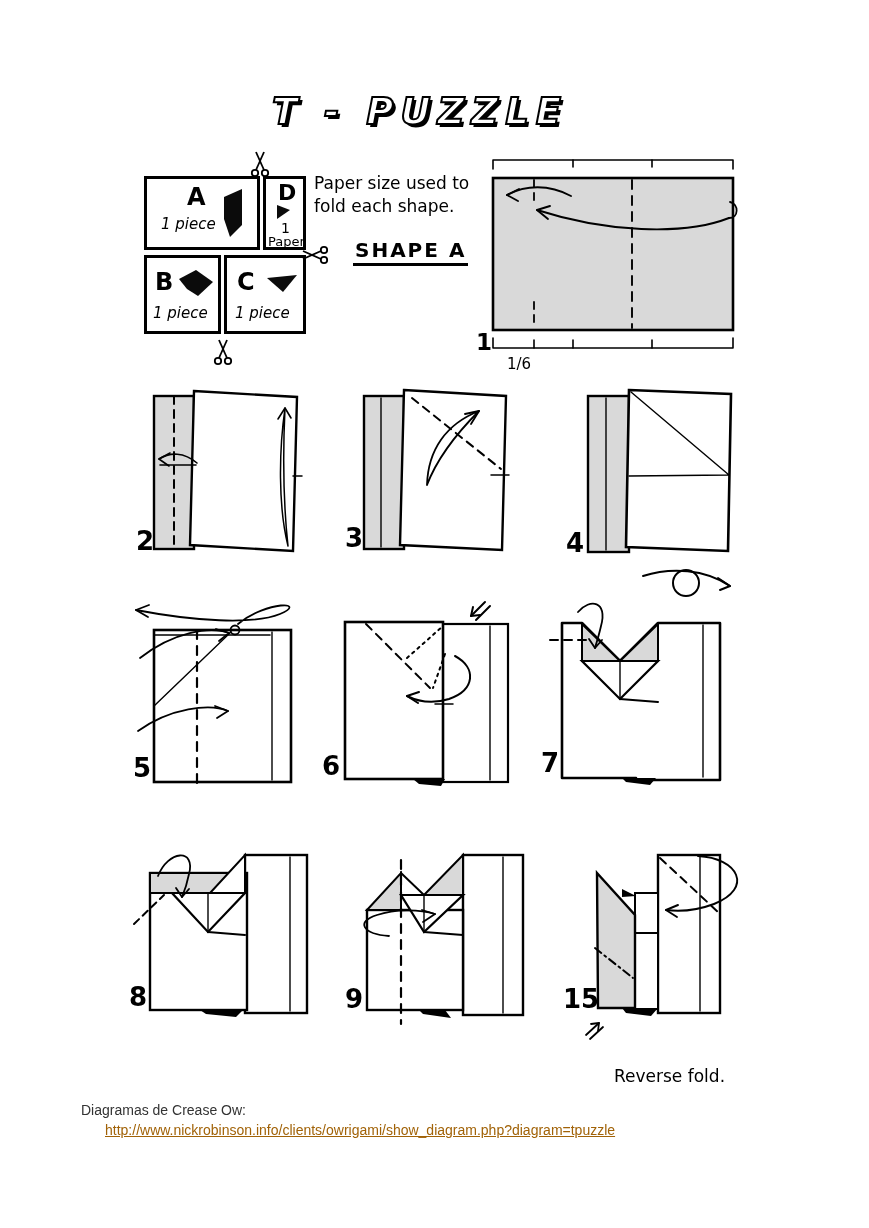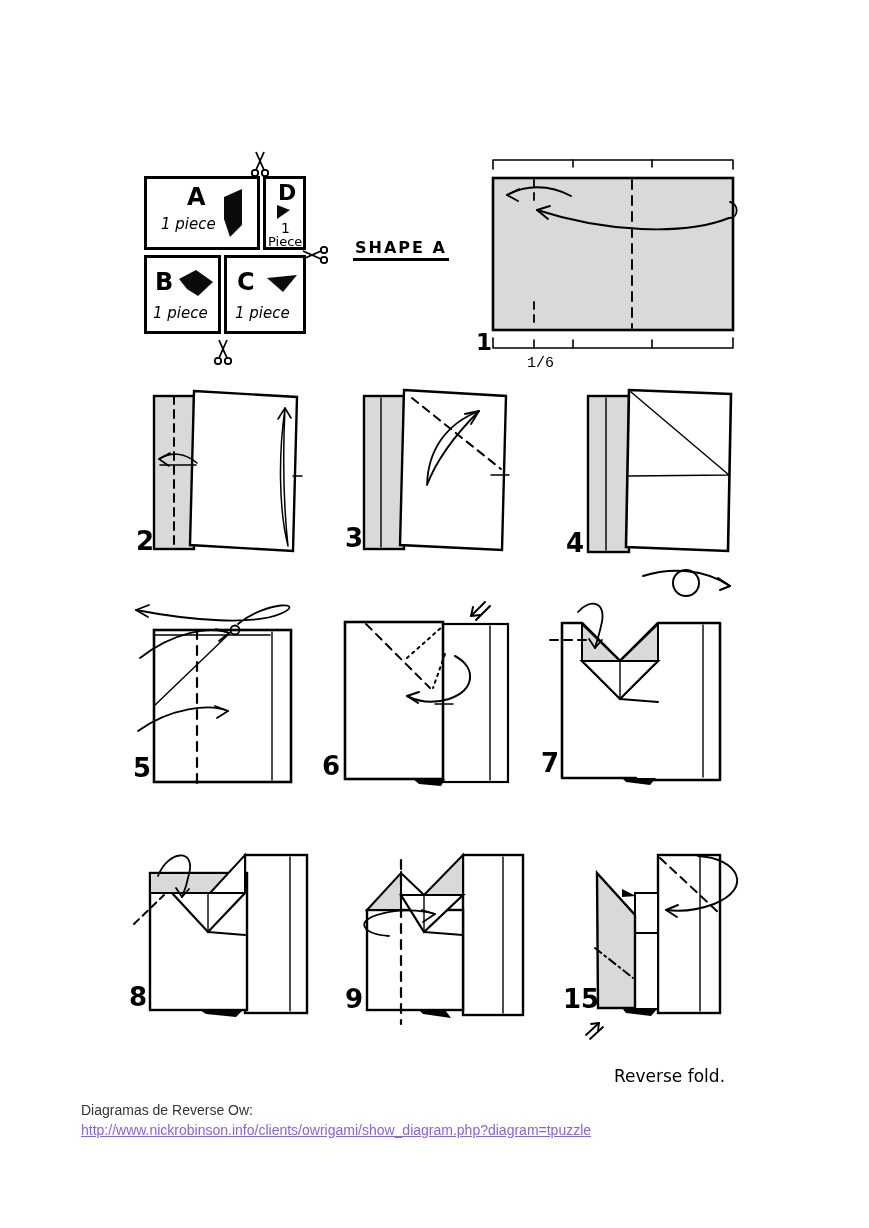--- a/index.html
+++ b/index.html
@@ -12,56 +12,57 @@
          white-space:nowrap;}
   
   .pbox{position:absolute;border:3px solid #000;background:#fff;box-sizing:border-box;}
   .pletter{position:absolute;font-weight:bold;font-size:24px;line-height:1;}
   .pcount{position:absolute;font-size:15px;line-height:1;font-style:italic;}
   .pcount-sm{position:absolute;font-size:13px;line-height:1;}
   .pglyph{position:absolute;}
   
   .handtext{font-size:17px;line-height:23px;}
   .instr{font-size:16px;line-height:22px;}
-  .shape-head{font-size:16px;font-weight:bold;letter-spacing:2px;
+  .shape-head{font-size:20px;font-weight:bold;letter-spacing:2px;
               border-bottom:3px solid #000;padding:0 2px 1px 2px;}
   .stepnum{font-size:26px;font-weight:bold;line-height:1;}
   .smalllabel{font-size:15px;}
   .caption{font-size:17px;}
   
   svg.diagram{overflow:visible;}
   svg.diagram path,svg.diagram line,svg.diagram circle{fill:none;stroke:#000;stroke-linecap:round;stroke-linejoin:round;}
   .scissors svg circle,.scissors svg line{fill:none;stroke:#000;stroke-width:1.8;}
   
   .credit{font-family:"Liberation Sans",sans-serif;font-size:14px;color:#333;}
-  .weblink{font-family:"Liberation Sans",sans-serif;font-size:14px;color:#8b5cf6;text-decoration:underline;}
+  .weblink{font-family:"Liberation Sans",sans-serif;font-size:14px;color:#a16207;text-decoration:underline;margin-left:24px;}
 </style>
 </head>
 <body>
 
 <div id="page">
 
+  <div class="abs title" style="left:250px;top:90px;width:340px;text-align:center;">T - PUZZLE</div>
 
   <div class="abs" style="left:144px;top:176px;width:162px;height:158px;">
 
     <div class="pbox" style="left:0px;top:0px;width:116px;height:74px;">
       <div class="pletter" style="left:40px;top:6px;">A</div>
       <div class="pcount" style="left:14px;top:38px;">1 piece</div>
       <svg class="pglyph" style="right:14px;top:10px;" width="20" height="50" viewBox="0 0 20 50">
         <polygon points="19,0 19,36 7,48 1,30 1,8" fill="#0b0b0b"></polygon>
       </svg>
     </div>
 
     <div class="pbox" style="left:119px;top:0px;width:43px;height:74px;">
       <div class="pletter" style="left:12px;top:3px;font-size:22px;">D</div>
       <svg class="pglyph" style="left:11px;top:26px;" width="14" height="15" viewBox="0 0 14 15">
         <polygon points="0,0 13,5 0,14" fill="#0b0b0b"></polygon>
       </svg>
       <div class="pcount-sm" style="left:15px;top:42px;font-size:14px;">1</div>
-      <div class="pcount-sm" style="left:2px;top:56px;">Piece</div>
+      <div class="pcount-sm" style="left:2px;top:56px;">Paper</div>
     </div>
 
     <div class="pbox" style="left:0px;top:79px;width:77px;height:79px;">
       <div class="pletter" style="left:8px;top:12px;">B</div>
       <svg class="pglyph" style="left:32px;top:12px;" width="36" height="28" viewBox="0 0 36 28">
         <polygon points="0,9 17,0 34,12 19,26 8,19" fill="#0b0b0b"></polygon>
       </svg>
       <div class="pcount" style="left:6px;top:48px;">1 piece</div>
     </div>
 
@@ -92,40 +93,44 @@
   </div>
   <div class="abs scissors" style="left:210px;top:336px;">
     <svg width="26" height="30" viewBox="0 0 26 30">
       <circle cx="8" cy="25" r="3.2"></circle>
         <circle cx="18" cy="25" r="3.2"></circle>
       <line x1="9" y1="22" x2="17" y2="4"></line>
         <line x1="17" y1="22" x2="9" y2="4"></line>
     </svg>
   </div>
 
+  <div class="abs handtext" style="left:314px;top:172px;">
+    <div>Paper size used to</div>
+    <div>fold each shape.</div>
+  </div>
   <div class="abs" style="left:353px;top:238px;">
     <span class="shape-head">SHAPE A</span>
   </div>
 
   <svg class="abs diagram" style="left:487px;top:152px;" width="252" height="230" viewBox="0 0 252 230">
     <path d="M 6,17 L 6,8 L 246,8 L 246,17" stroke-width="1.6"></path>
     <path d="M 86,8 L 86,15 M 165,8 L 165,15" stroke-width="1.6"></path>
     <rect x="6" y="26" width="240" height="152" fill="#d9d9d9" stroke="#000" stroke-width="2.6"></rect>
     <path d="M 47,28 L 47,50 M 47,150 L 47,176" stroke-width="1.8" stroke-dasharray="7 6"></path>
     <path d="M 145,28 L 145,176" stroke-width="1.9" stroke-dasharray="9 7"></path>
     <path d="M 84,44 C 62,32 38,33 20,43" stroke-width="1.8"></path>
     <path d="M 20,43 L 32,37 M 20,43 L 31,49" stroke-width="1.8"></path>
     <path d="M 243,50 C 252,52 252,66 242,66" stroke-width="1.8"></path>
     <path d="M 242,66 C 196,84 118,80 50,58" stroke-width="1.9"></path>
     <path d="M 50,58 L 63,54 M 50,58 L 61,67" stroke-width="1.9"></path>
     <path d="M 6,186 L 6,196 L 246,196 L 246,186" stroke-width="1.6"></path>
     <path d="M 47,196 L 47,188 M 86,196 L 86,188 M 165,196 L 165,188" stroke-width="1.6"></path>
   </svg>
   <div class="abs stepnum" style="left:476px;top:331px;font-size:23px;">1</div>
-  <div class="abs smalllabel" style="left:527px;top:355px;font-family:Liberation Mono, monospace;">1/6</div>
+  <div class="abs smalllabel" style="left:507px;top:355px;">1/6</div>
 
   <svg class="abs diagram" style="left:150px;top:388px;" width="152" height="172" viewBox="0 0 152 172">
     <rect x="4" y="8" width="40" height="153" fill="#d9d9d9" stroke="#000" stroke-width="2.4"></rect>
     <path d="M 24,8 L 24,161" stroke-width="2" stroke-dasharray="8 6"></path>
     <polygon points="44,3 147,9 143,163 40,157" fill="#fff" stroke="#000" stroke-width="2.4"></polygon>
     <path d="M 47,75 C 34,64 20,64 9,71 M 10,77 L 46,77" stroke-width="1.6"></path>
     <path d="M 9,71 L 20,65 M 9,71 L 19,78" stroke-width="1.6"></path>
     <path d="M 138,158 C 128,118 129,62 135,20 M 138,158 C 133,112 133,62 135,20" stroke-width="1.5"></path>
     <path d="M 135,20 L 128,31 M 135,20 L 141,30" stroke-width="1.6"></path>
     <path d="M 143,88 L 152,88" stroke="#999" stroke-width="1.5"></path>
@@ -247,16 +252,16 @@
     <path d="M 15,100 L 53,130" stroke-width="2" stroke-dasharray="8 4 2 4"></path>
     <path d="M 118,8 C 158,10 174,40 134,56 C 118,62 102,64 86,62" stroke-width="1.9"></path>
     <path d="M 86,62 L 98,57 M 86,62 L 97,69" stroke-width="1.9"></path>
     <polygon points="42,160 78,160 71,168 46,165" fill="#000"></polygon>
     <path d="M 6,187 L 19,175 M 10,191 L 23,179" stroke-width="1.8"></path>
     <path d="M 19,175 L 11,176 M 19,175 L 18,183" stroke-width="1.8"></path>
   </svg>
   <div class="abs stepnum" style="left:563px;top:986px;">15</div>
   <div class="abs caption" style="left:614px;top:1066px;">Reverse fold.</div>
 
-  <div class="abs credit" style="left:81px;top:1102px;">Diagramas de Reverse Ow:</div>
+  <div class="abs credit" style="left:81px;top:1102px;">Diagramas de Crease Ow:</div>
   <a class="abs weblink" href="#" style="left:81px;top:1122px;">http://www.nickrobinson.info/clients/owrigami/show_diagram.php?diagram=tpuzzle</a>
 
 </div>
 
 </body></html>

